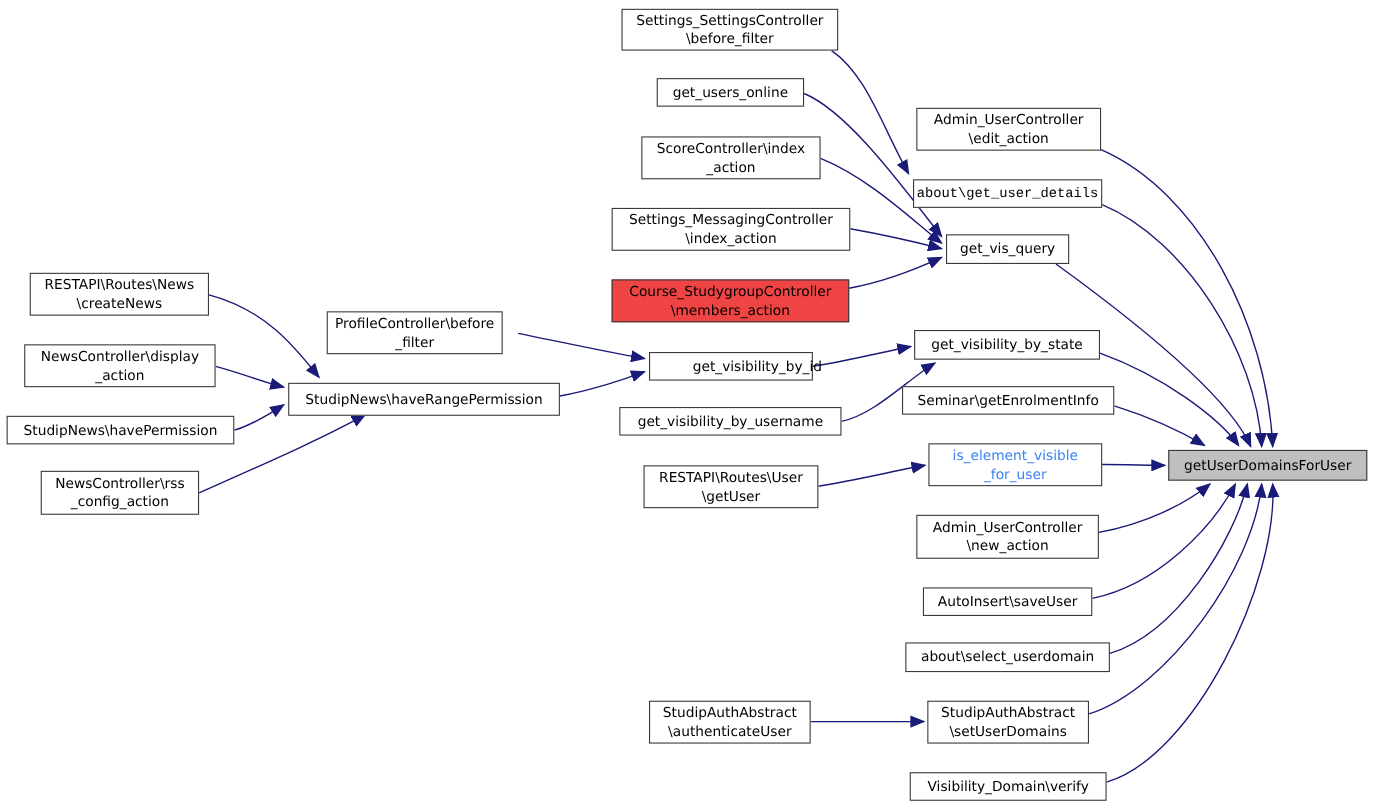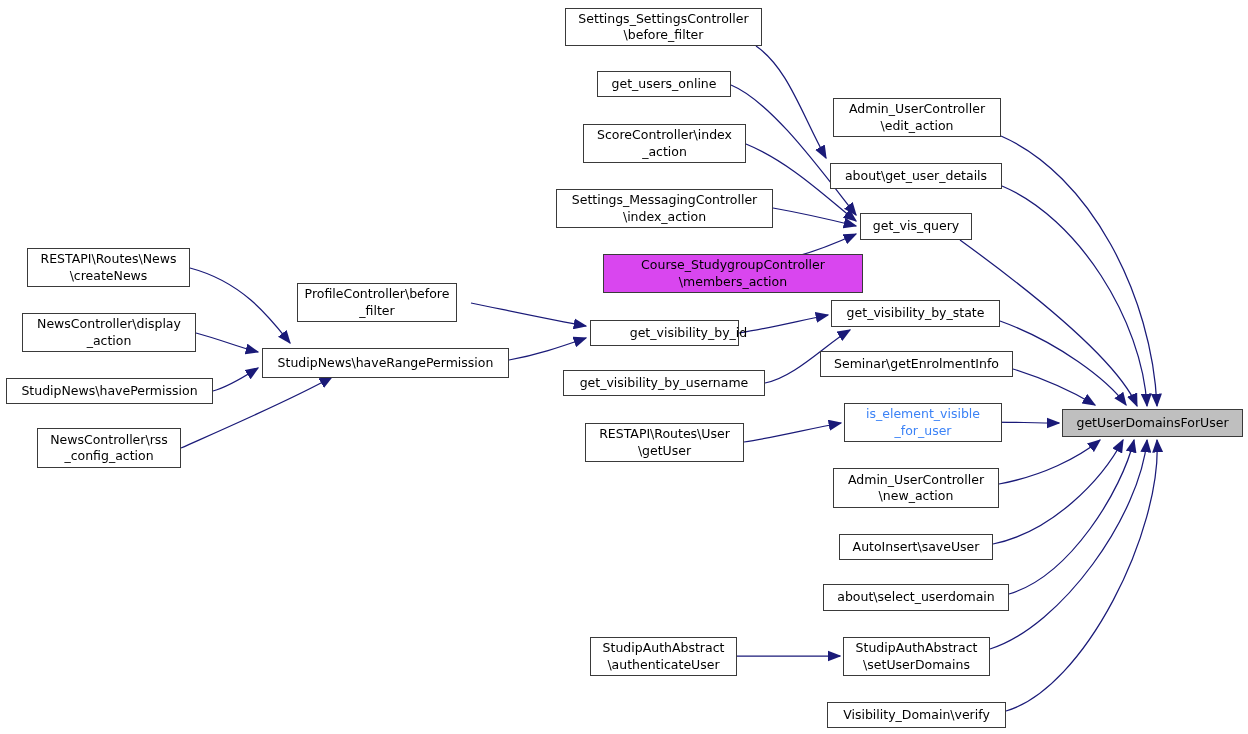--- a/index.html
+++ b/index.html
@@ -89,31 +89,31 @@
     <div class="node" style="left: 297px; top: 283px; width: 160px; height: 39px; border-color: rgb(58, 58, 58); background: rgb(255, 255, 255); color: rgb(0, 0, 0);">ProfileController\before
 _filter</div>
     <div class="node" style="left: 262px; top: 348px; width: 247px; height: 30px; border-color: rgb(58, 58, 58); background: rgb(255, 255, 255); color: rgb(0, 0, 0);">StudipNews\haveRangePermission</div>
     <div class="node" style="left: 565px; top: 8px; width: 197px; height: 38px; border-color: rgb(58, 58, 58); background: rgb(255, 255, 255); color: rgb(0, 0, 0);">Settings_SettingsController
 \before_filter</div>
     <div class="node" style="left: 597px; top: 71px; width: 134px; height: 26px; border-color: rgb(58, 58, 58); background: rgb(255, 255, 255); color: rgb(0, 0, 0);">get_users_online</div>
     <div class="node" style="left: 583px; top: 124px; width: 163px; height: 39px; border-color: rgb(58, 58, 58); background: rgb(255, 255, 255); color: rgb(0, 0, 0);">ScoreController\index
 _action</div>
     <div class="node" style="left: 556px; top: 189px; width: 217px; height: 39px; border-color: rgb(58, 58, 58); background: rgb(255, 255, 255); color: rgb(0, 0, 0);">Settings_MessagingController
 \index_action</div>
-    <div class="node" style="left: 556px; top: 254px; width: 260px; height: 39px; border-color: rgb(58, 58, 58); background: #d946ef; color: rgb(0, 0, 0); margin-left: 47px;">Course_StudygroupController
+    <div class="node" style="left: 556px; top: 254px; width: 216px; height: 39px; border-color: rgb(58, 58, 58); background: #ef4444; color: rgb(0, 0, 0);">Course_StudygroupController
 \members_action</div>
     <div class="node" style="left: 590px; top: 320px; width: 149px; height: 26px; border-color: rgb(58, 58, 58); background: rgb(255, 255, 255); color: rgb(0, 0, 0); padding-left: 48px;">get_visibility_by_id</div>
     <div class="node" style="left: 563px; top: 370px; width: 202px; height: 26px; border-color: rgb(58, 58, 58); background: rgb(255, 255, 255); color: rgb(0, 0, 0);">get_visibility_by_username</div>
     <div class="node" style="left: 585px; top: 423px; width: 159px; height: 39px; border-color: rgb(58, 58, 58); background: rgb(255, 255, 255); color: rgb(0, 0, 0);">RESTAPI\Routes\User
 \getUser</div>
     <div class="node" style="left: 590px; top: 637px; width: 147px; height: 39px; border-color: rgb(58, 58, 58); background: rgb(255, 255, 255); color: rgb(0, 0, 0);">StudipAuthAbstract
 \authenticateUser</div>
     <div class="node" style="left: 833px; top: 98px; width: 168px; height: 39px; border-color: rgb(58, 58, 58); background: rgb(255, 255, 255); color: rgb(0, 0, 0);">Admin_UserController
 \edit_action</div>
-    <div class="node" style="left: 830px; top: 163px; width: 172px; height: 26px; border-color: rgb(58, 58, 58); background: rgb(255, 255, 255); color: rgb(0, 0, 0);">about\get_user_details</div>
+    <div class="node" style="left: 830px; top: 163px; width: 172px; height: 26px; border-color: rgb(58, 58, 58); background: rgb(255, 255, 255); color: rgb(0, 0, 0); font-family: Liberation Mono, monospace;">about\get_user_details</div>
     <div class="node" style="left: 860px; top: 213px; width: 112px; height: 27px; border-color: rgb(58, 58, 58); background: rgb(255, 255, 255); color: rgb(0, 0, 0);">get_vis_query</div>
     <div class="node" style="left: 831px; top: 300px; width: 169px; height: 27px; border-color: rgb(58, 58, 58); background: rgb(255, 255, 255); color: rgb(0, 0, 0);">get_visibility_by_state</div>
     <div class="node" style="left: 820px; top: 351px; width: 193px; height: 26px; border-color: rgb(58, 58, 58); background: rgb(255, 255, 255); color: rgb(0, 0, 0);">Seminar\getEnrolmentInfo</div>
     <div class="node" style="left: 844px; top: 403px; width: 158px; height: 39px; border-color: rgb(58, 58, 58); background: rgb(255, 255, 255); color: #3b82f6;">is_element_visible
 _for_user</div>
     <div class="node" style="left: 833px; top: 468px; width: 166px; height: 40px; border-color: rgb(58, 58, 58); background: rgb(255, 255, 255); color: rgb(0, 0, 0);">Admin_UserController
 \new_action</div>
     <div class="node" style="left: 839px; top: 534px; width: 154px; height: 26px; border-color: rgb(58, 58, 58); background: rgb(255, 255, 255); color: rgb(0, 0, 0);">AutoInsert\saveUser</div>
     <div class="node" style="left: 823px; top: 584px; width: 186px; height: 27px; border-color: rgb(58, 58, 58); background: rgb(255, 255, 255); color: rgb(0, 0, 0);">about\select_userdomain</div>
     <div class="node" style="left: 843px; top: 637px; width: 147px; height: 39px; border-color: rgb(58, 58, 58); background: rgb(255, 255, 255); color: rgb(0, 0, 0);">StudipAuthAbstract

